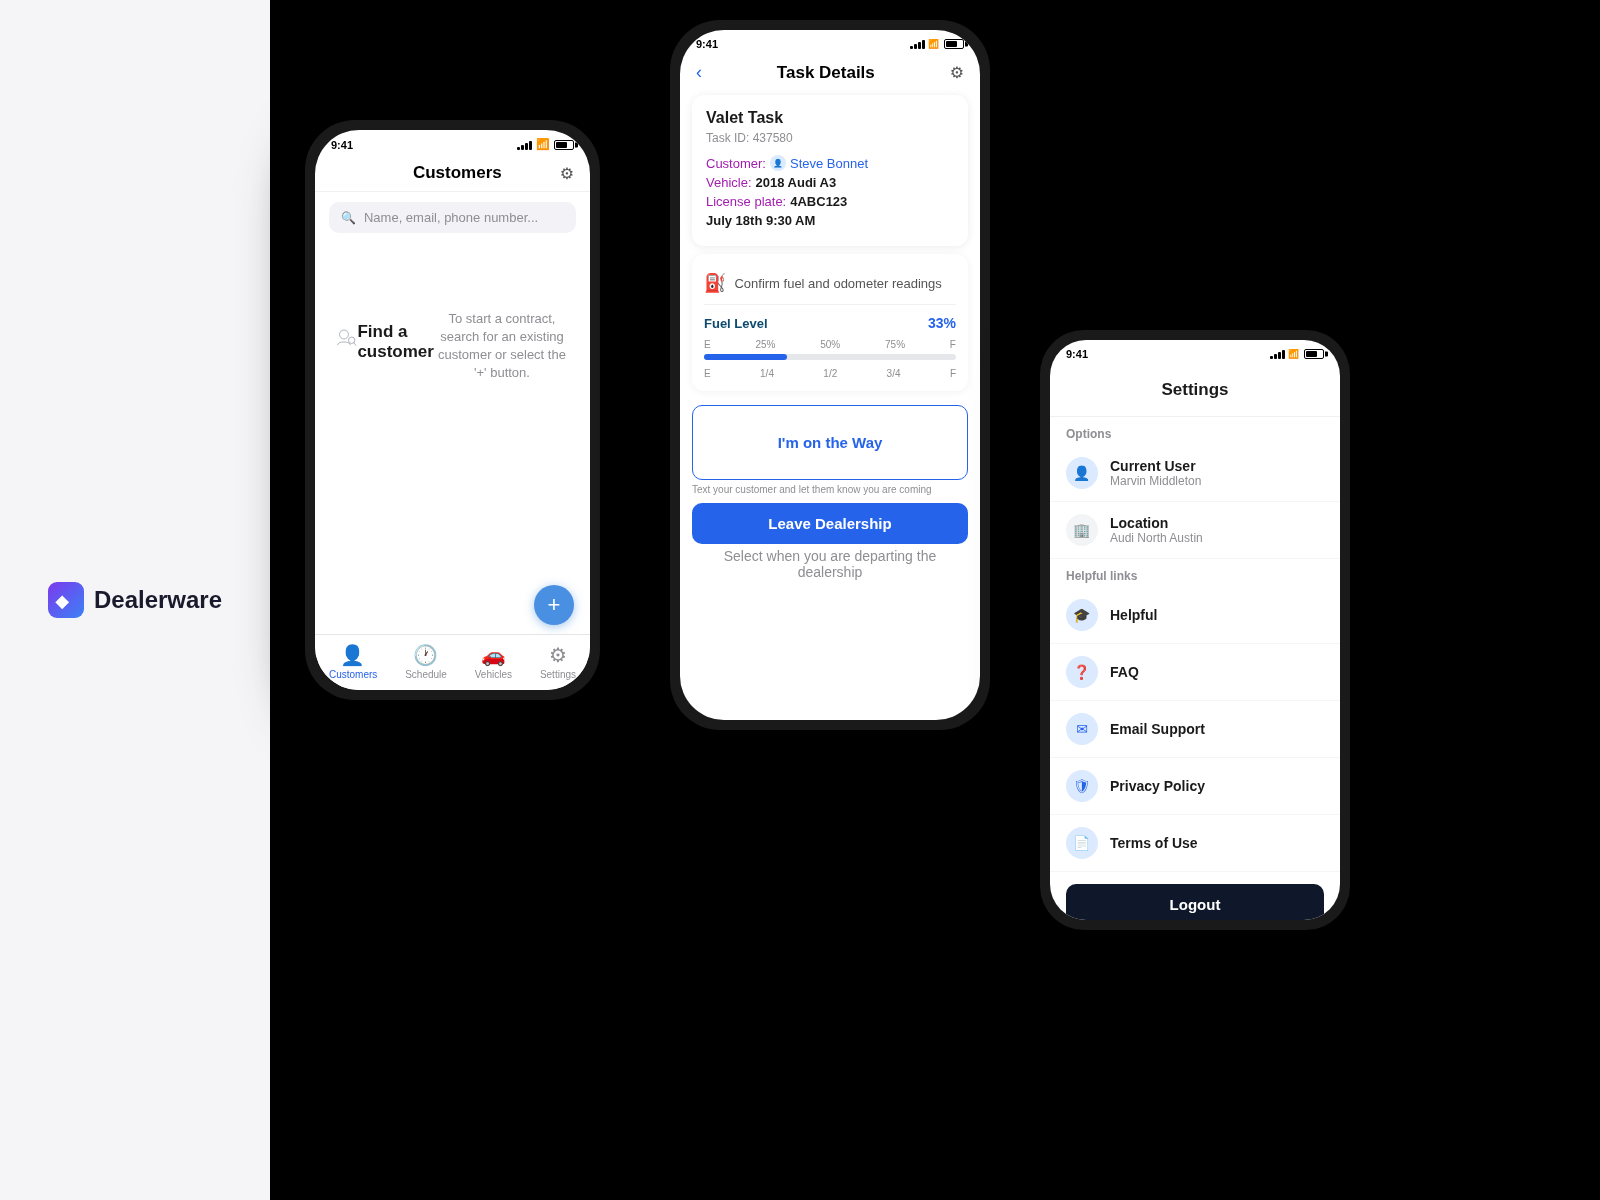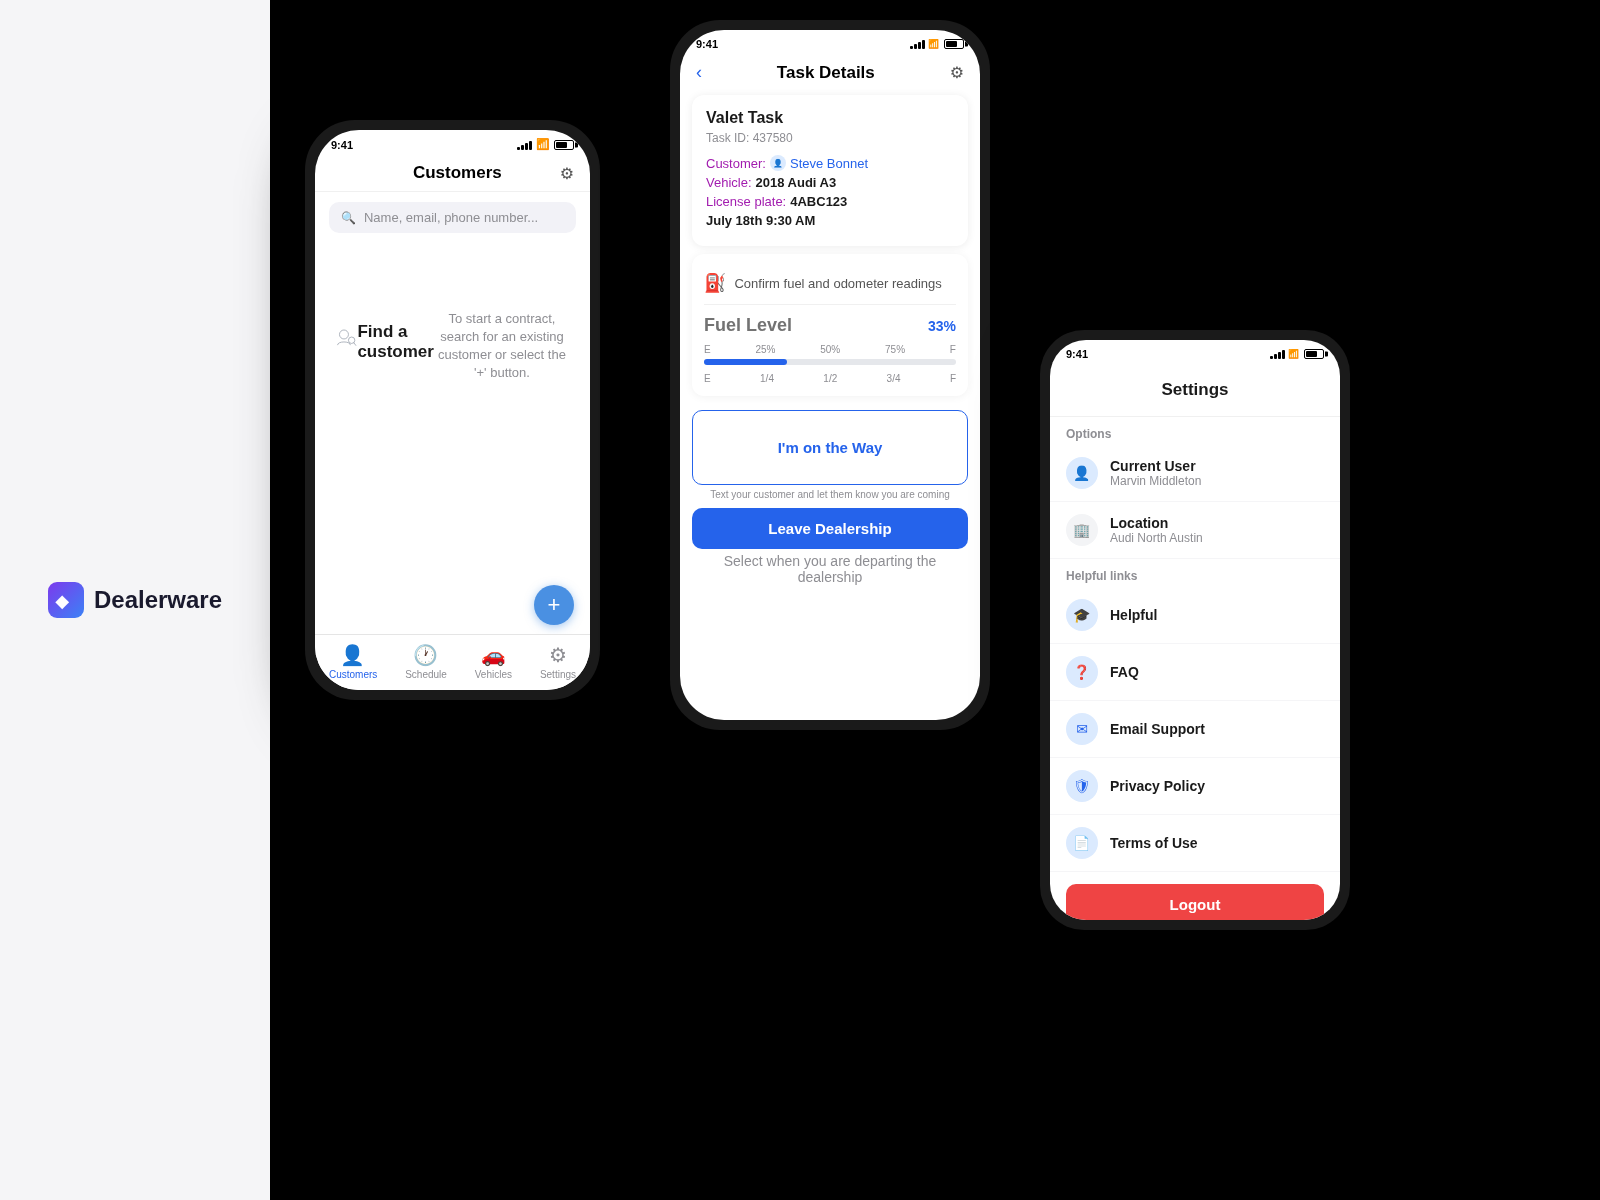--- a/index.html
+++ b/index.html
@@ -390,23 +390,23 @@
     }
 
     .fuel-level-header {
       display: flex;
       justify-content: space-between;
       align-items: center;
       margin-bottom: 8px;
     }
 
     .fuel-label {
-      font-size: 18px;
-      font-weight: 600;
-      color: #737373;
+      font-size: 13px;
+      font-weight: 600;
+      color: #0c4a6e;
     }
 
     .fuel-pct {
       font-size: 14px;
       font-weight: 700;
       color: #2563eb;
     }
 
     .fuel-bar-labels {
       display: flex;
@@ -501,21 +501,21 @@
       color: #2563eb;
       font-size: 15px;
       font-weight: 600;
       text-align: center;
       margin-bottom: 4px;
     }
 
     .btn-outline-hint {
       font-size: 10px;
       color: #8e8e93;
-      text-align: center;
+      text-align: left;
       margin-bottom: 8px;
     }
 
     .btn-solid {
       display: block;
       width: 100%;
       padding: 12px;
       border: none;
       border-radius: 10px;
       background: #2563eb;
@@ -591,21 +591,21 @@
     }
 
     .logout-btn-container {
       padding: 12px 16px;
     }
 
     .logout-btn {
       display: block;
       width: 100%;
       padding: 12px;
-      background: #ef4444;
+      background: #0f172a;
       color: #fff;
       font-size: 15px;
       font-weight: 600;
       text-align: center;
       border-radius: 10px;
       border: none;
     }
   </style>
 </head>
 <body>

